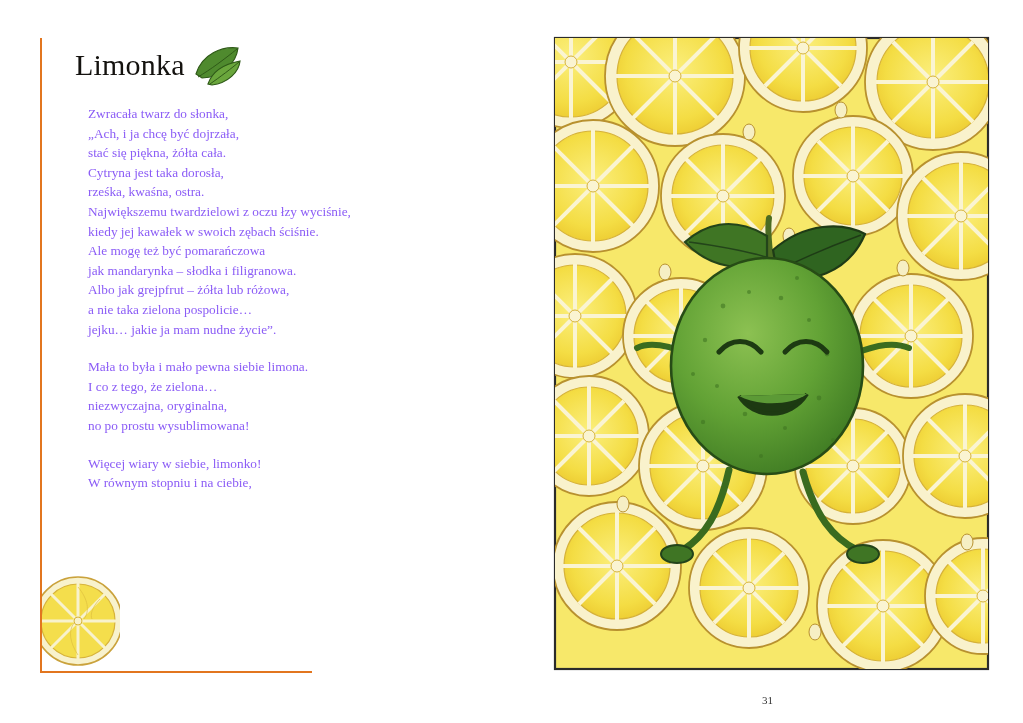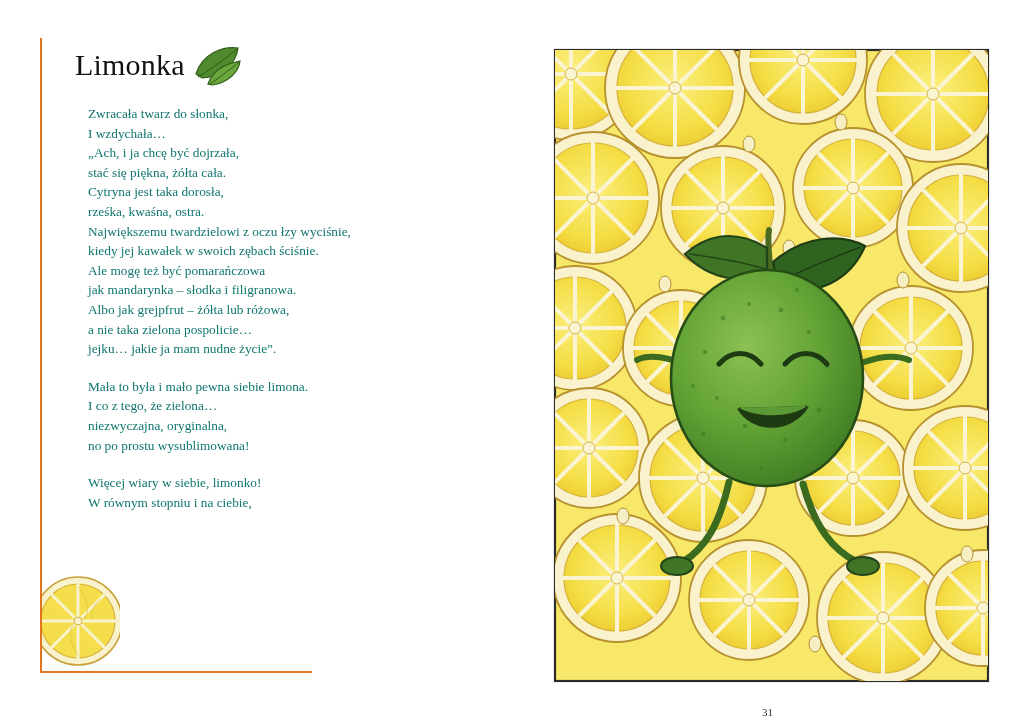--- a/index.html
+++ b/index.html
@@ -66,21 +66,21 @@
     height: 42px;
   }
 
   .poem-body {
     position: absolute;
     left: 88px;
     top: 104px;
     width: 340px;
     font-size: 13.3px;
     line-height: 19.6px;
-    color: #0f766e;
+    color: #8b5cf6;
     font-family: "Liberation Serif", serif;
   }
   .stanza { margin: 0 0 18px 0; }
   .stanza:last-child { margin-bottom: 0; }
   .stanza .ln { display: block; white-space: pre; }
 
   
   .corner-slice {
     position: absolute;
     left: 42px;
@@ -96,21 +96,20 @@
     color: #333;
     font-family: "Liberation Serif", serif;
   }
   .folio-left { left: 0; right: 0; top: 694px; text-align: center; margin-top: 36px; }
 
   
   .page-right {
     position: relative;
     width: 511px;
     height: 647px;
-    margin-top: 12px;
   }
   .illustration {
     position: absolute;
     left: 41px;
     top: 36px;
     width: 437px;
     height: 635px;
   }
   .folio-right { left: 0; right: 0; top: 694px; text-align: center; }
 
@@ -133,21 +132,20 @@
         <path d="M4 30 C10 10 30 2 46 4 C44 20 30 33 10 34 Z" fill="#4f8a2e" stroke="#2f5a18" stroke-width="1.2"></path>
         <path d="M6 33 C18 26 34 14 45 5" fill="none" stroke="#2f5a18" stroke-width="1"></path>
         <path d="M16 40 C20 28 32 20 48 17 C47 28 36 39 20 41 Z" fill="#6aa63c" stroke="#2f5a18" stroke-width="1.2"></path>
         <path d="M18 40 C28 33 40 24 47 18" fill="none" stroke="#2f5a18" stroke-width="1"></path>
       </svg>
     </div>
 
     <div class="poem-body">
       <p class="stanza">
         <span class="ln">Zwracała twarz do słonka,</span>
-        <span class="ln">I wzdychała…</span>
         <span class="ln">„Ach, i ja chcę być dojrzała,</span>
         <span class="ln">stać się piękna, żółta cała.</span>
         <span class="ln">Cytryna jest taka dorosła,</span>
         <span class="ln">rześka, kwaśna, ostra.</span>
         <span class="ln">Największemu twardzielowi z oczu łzy wyciśnie,</span>
         <span class="ln">kiedy jej kawałek w swoich zębach ściśnie.</span>
         <span class="ln">Ale mogę też być pomarańczowa</span>
         <span class="ln">jak mandarynka – słodka i filigranowa.</span>
         <span class="ln">Albo jak grejpfrut – żółta lub różowa,</span>
         <span class="ln">a nie taka zielona pospolicie…</span>

